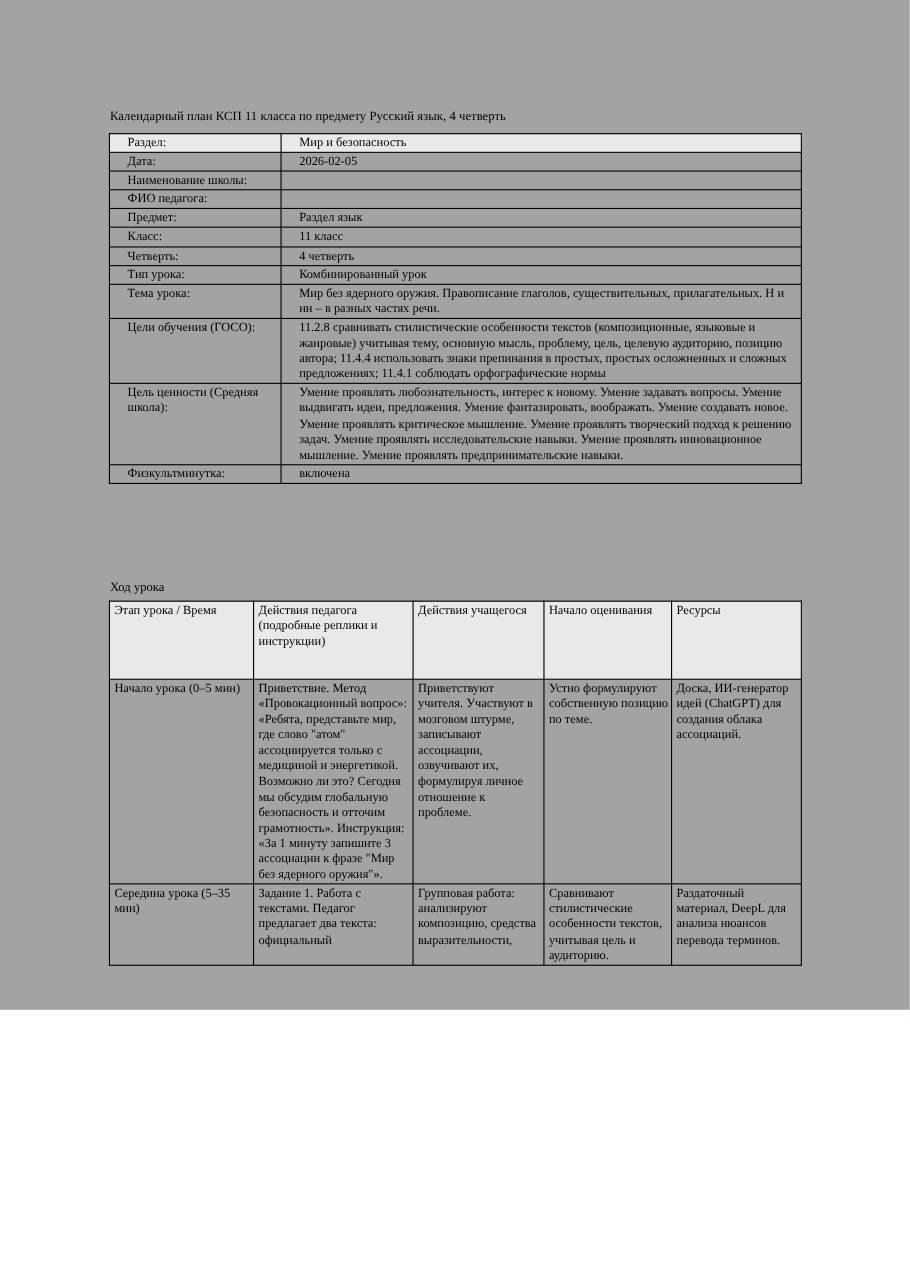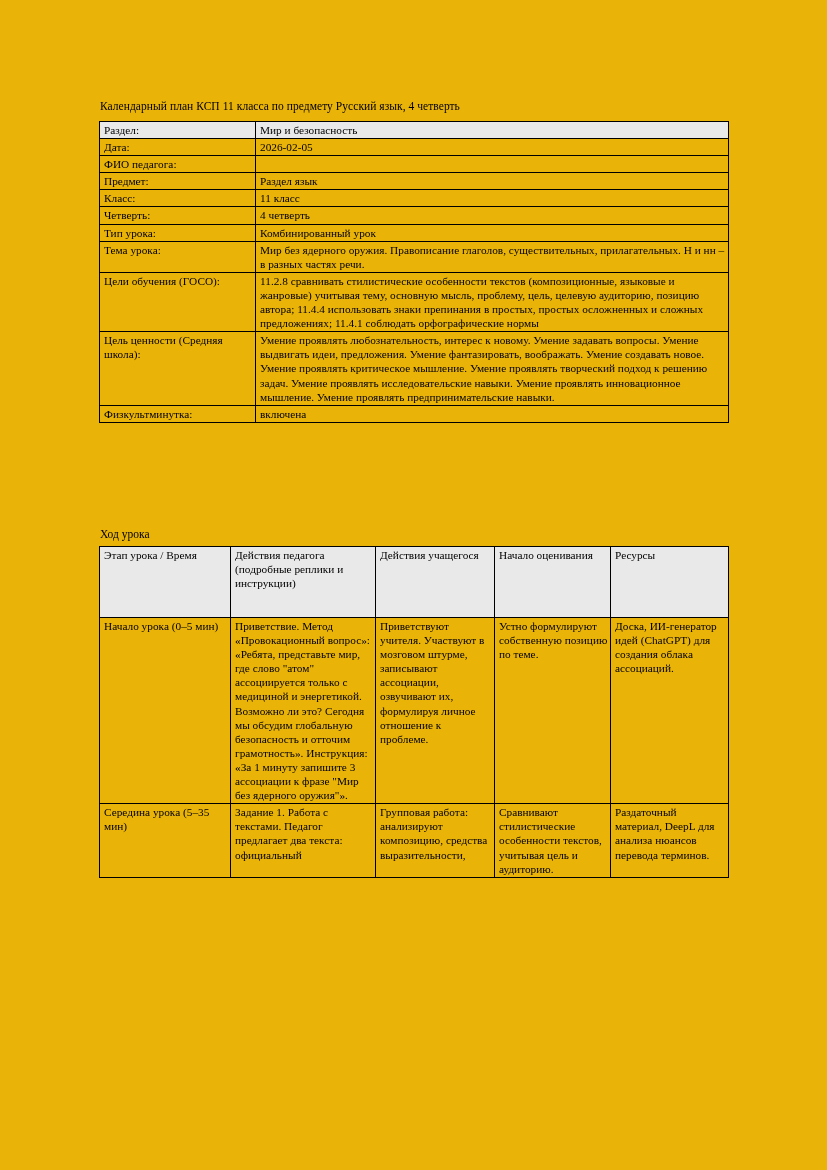--- a/index.html
+++ b/index.html
@@ -12,22 +12,22 @@
     height: 1170px;
     font-family: "Liberation Serif", "DejaVu Serif", serif;
     color: #000000;
     overflow: hidden;
     position: relative;
   }
   .page {
     position: absolute;
     left: 0; top: 0;
     width: 827px;
-    height: 1170px;
-    background: #eab308;
+    height: 918px;
+    background: #a3a3a3;
   }
   .doc-title {
     position: absolute;
     left: 100px;
     top: 99px;
     font-size: 11.5px;
     line-height: 15px;
     white-space: nowrap;
     letter-spacing: 0.05px;
   }
@@ -43,21 +43,21 @@
   table.doc-table {
     position: absolute;
     border-collapse: collapse;
     table-layout: fixed;
     font-size: 11.3px;
     line-height: 14.1px;
   }
   table.doc-table td {
     border: 1px solid #000000;
     vertical-align: top;
-    padding: 1px 3px 1px 4px;
+    padding: 1px 3px 1px 16px;
     word-wrap: break-word;
     overflow-wrap: break-word;
     hyphens: none;
   }
   .shaded { background: #e9e9e9; }
 
   
   #info-table {
     left: 99px;
     top: 121px;
@@ -93,20 +93,24 @@
       <col class="c-value">
     </colgroup>
     <tbody>
       <tr>
         <td class="shaded">Раздел:</td>
         <td class="shaded">Мир и безопасность</td>
       </tr>
       <tr>
         <td>Дата:</td>
         <td>2026-02-05</td>
+      </tr>
+      <tr>
+        <td>Наименование школы:</td>
+        <td>&nbsp;</td>
       </tr>
       <tr>
         <td>ФИО педагога:</td>
         <td>&nbsp;</td>
       </tr>
       <tr>
         <td>Предмет:</td>
         <td>Раздел язык</td>
       </tr>
       <tr>

